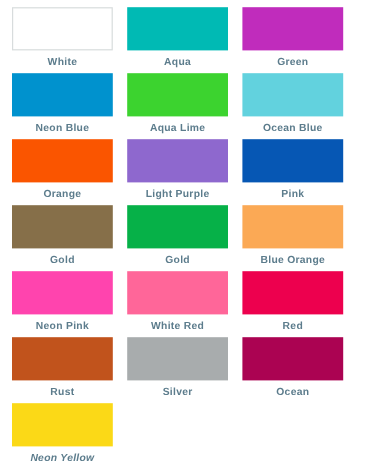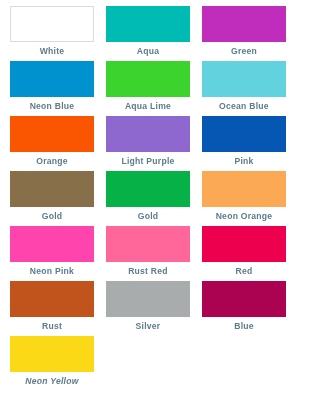--- a/index.html
+++ b/index.html
@@ -92,43 +92,43 @@
     <div class="swatch-cell">
       <div class="chip" style="background: rgb(134, 111, 73);"></div>
       <div class="chip-label" style="color: rgb(92, 124, 140);">Gold</div>
     </div>
     <div class="swatch-cell">
       <div class="chip" style="background: rgb(6, 177, 72);"></div>
       <div class="chip-label" style="color: rgb(92, 124, 140);">Gold</div>
     </div>
     <div class="swatch-cell">
       <div class="chip" style="background: rgb(251, 169, 85);"></div>
-      <div class="chip-label" style="color: rgb(92, 124, 140);">Neon Orange</div>
+      <div class="chip-label" style="color: rgb(92, 124, 140);">Blue Orange</div>
     </div>
     <div class="swatch-cell">
       <div class="chip" style="background: rgb(255, 68, 174);"></div>
       <div class="chip-label" style="color: rgb(92, 124, 140);">Neon Pink</div>
     </div>
     <div class="swatch-cell">
       <div class="chip" style="background: rgb(255, 102, 153);"></div>
-      <div class="chip-label" style="color: rgb(92, 124, 140);">Rust Red</div>
+      <div class="chip-label" style="color: rgb(92, 124, 140);">White Red</div>
     </div>
     <div class="swatch-cell">
       <div class="chip" style="background: rgb(237, 0, 78);"></div>
       <div class="chip-label" style="color: rgb(92, 124, 140);">Red</div>
     </div>
     <div class="swatch-cell">
       <div class="chip" style="background: rgb(193, 83, 28);"></div>
       <div class="chip-label" style="color: rgb(92, 124, 140);">Rust</div>
     </div>
     <div class="swatch-cell">
       <div class="chip" style="background: rgb(168, 172, 173);"></div>
       <div class="chip-label" style="color: rgb(92, 124, 140);">Silver</div>
     </div>
     <div class="swatch-cell">
       <div class="chip" style="background: rgb(171, 3, 82);"></div>
-      <div class="chip-label" style="color: rgb(92, 124, 140);">Blue</div>
+      <div class="chip-label" style="color: rgb(92, 124, 140);">Ocean</div>
     </div>
     <div class="swatch-cell">
       <div class="chip" style="background: rgb(251, 217, 23);"></div>
       <div class="chip-label" style="color: rgb(92, 124, 140); font-style: italic;">Neon Yellow</div>
     </div>
   </div>
 
 </body></html>

